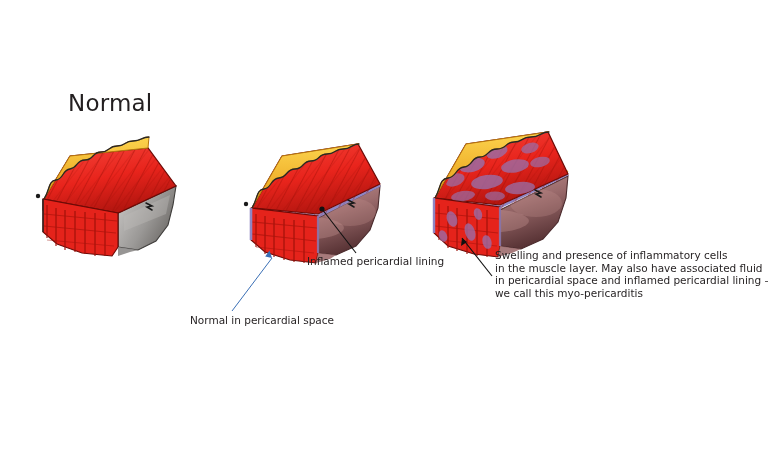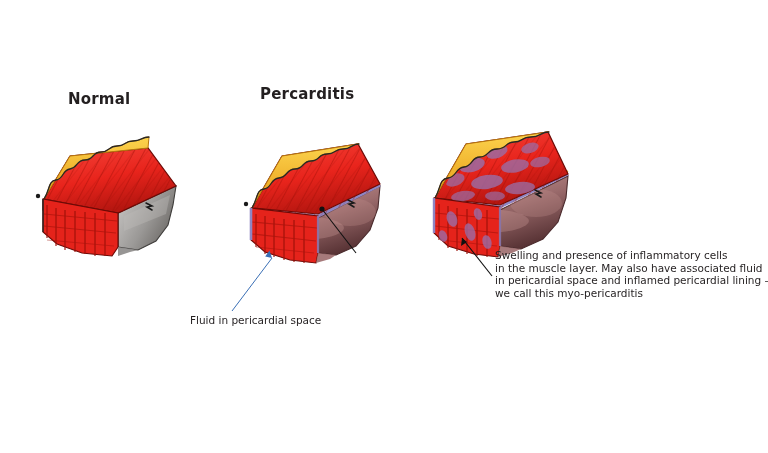--- a/index.html
+++ b/index.html
@@ -10,22 +10,22 @@
     font-family:"DejaVu Sans", sans-serif;
     overflow:hidden;
     position:relative;
     color:#1a1a1a;
   }
   #stage{position:absolute;left:0;top:0;width:768px;height:453px;}
 
   .panel-title{
     position:absolute;
     font-family:"DejaVu Sans", sans-serif;
-    font-size:15px;
-    font-weight:700;
+    font-size:23px;
+    font-weight:400;
     color:#231f20;
     white-space:nowrap;
     letter-spacing:.2px;
   }
   #title-normal{left:68px;top:90px;}
   #title-pericarditis{left:260px;top:85px;}
   #title-myocarditis{left:450px;top:80px;}
 
   .annot{
     position:absolute;
@@ -282,24 +282,24 @@
       <path d="M535,190 l6,3 l-5,1 l5,3" fill="none" stroke="#1a1a1a" stroke-width="1.5" stroke-linecap="round"></path>
 
       <g>
         <line x1="462" y1="238" x2="492" y2="276" stroke="#111111" stroke-width="1.1"></line>
         <path d="M462,238 l-1,8 l6,-4 Z" fill="#111111"></path>
       </g>
     </g>
   </svg>
 
   <div class="panel-title" id="title-normal">Normal</div>
-  <div class="panel-title" id="title-pericarditis">Percarditis</div>
-
-
-  <div class="annot" id="annot-fluid">Fluid in pericardial space</div>
+
+  <div class="annot" id="annot-lining">Inflamed pericardial lining</div>
+
+  <div class="annot" id="annot-fluid">Normal in pericardial space</div>
 
   <div class="annot" id="annot-myo">
     <div>Swelling and presence of inflammatory cells</div>
     <div>in the muscle layer. May also have associated fluid</div>
     <div>in pericardial space and inflamed pericardial lining –</div>
     <div>we call this myo-pericarditis</div>
   </div>
 
 </div>
 

